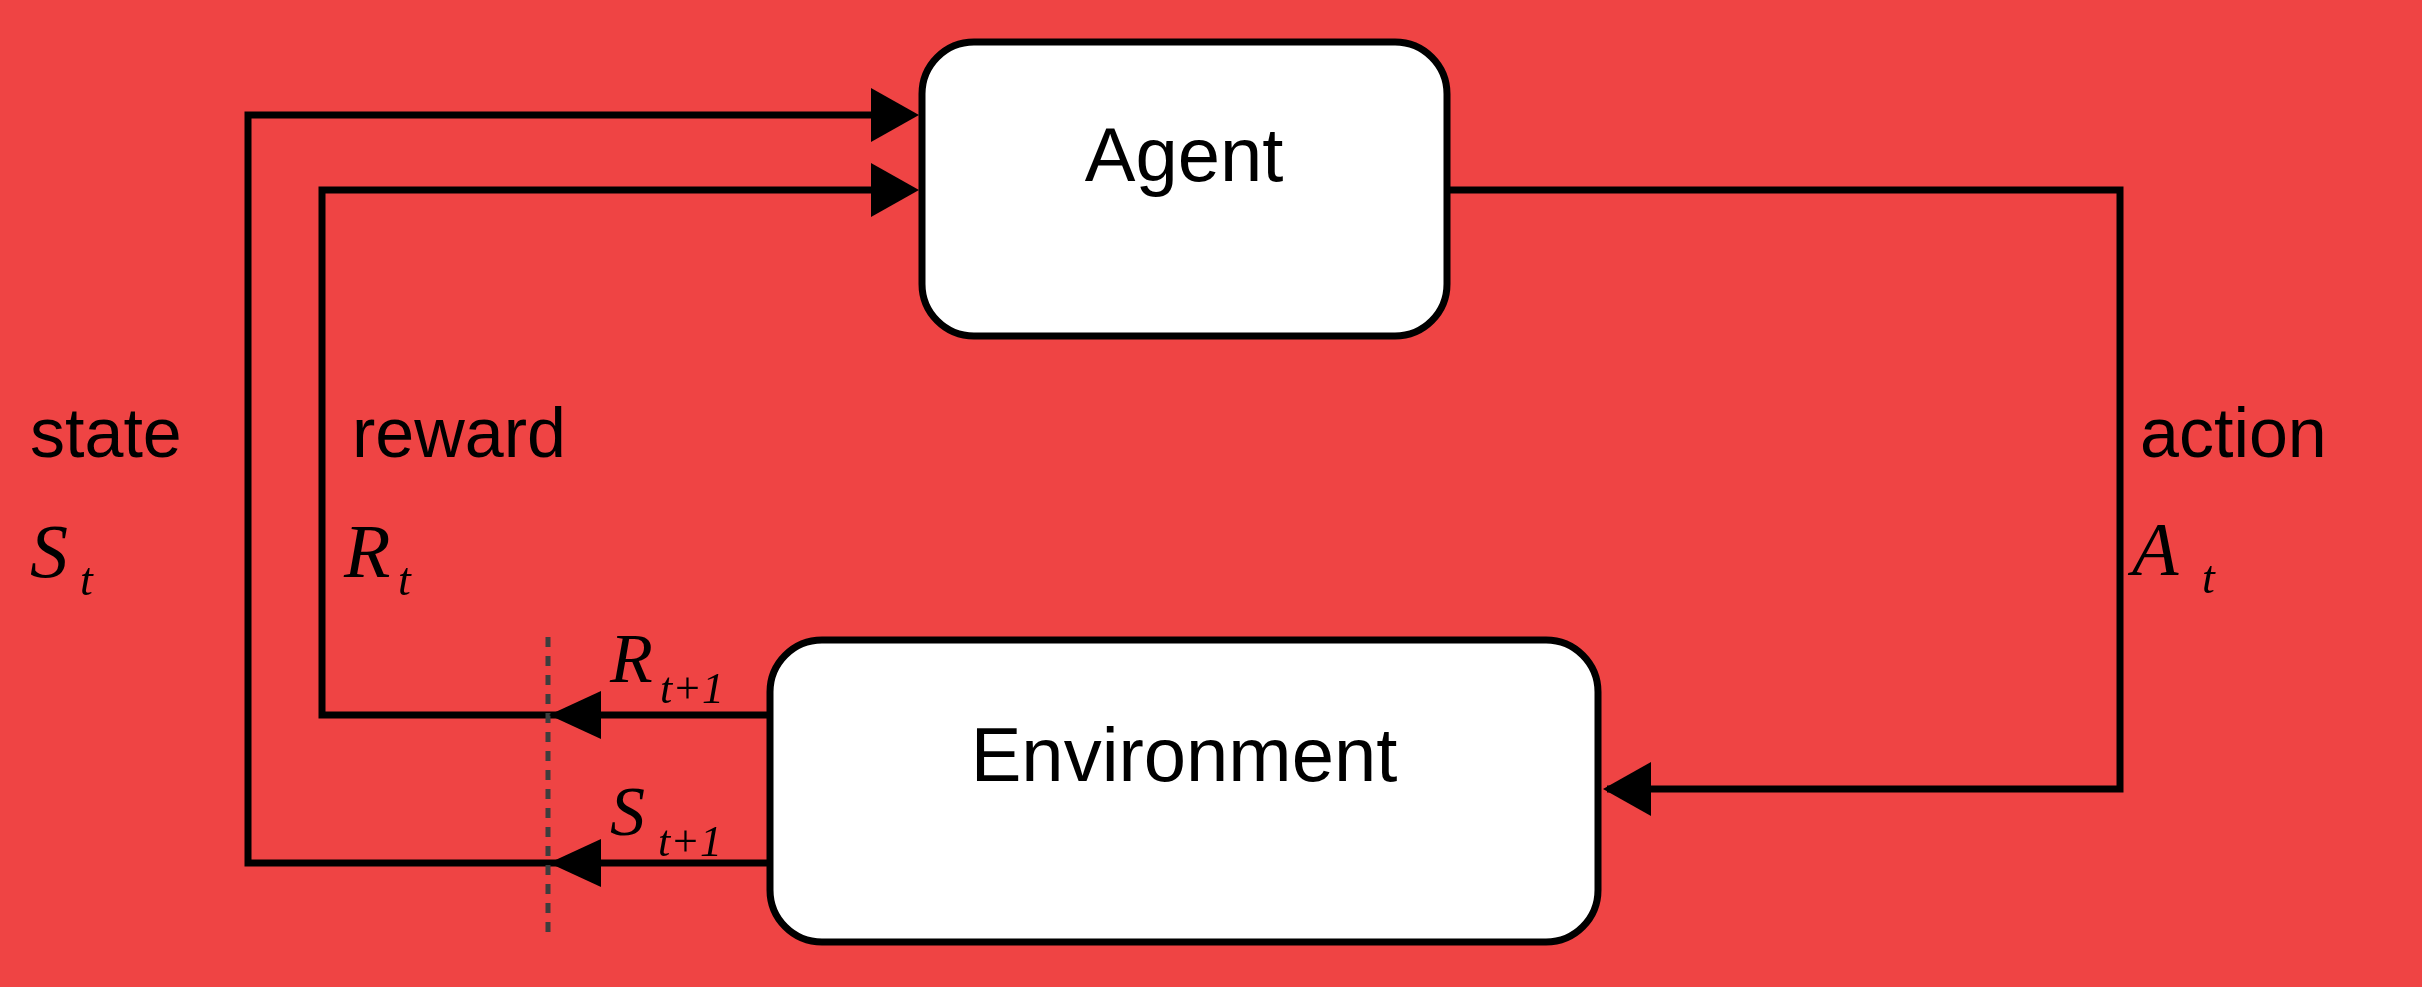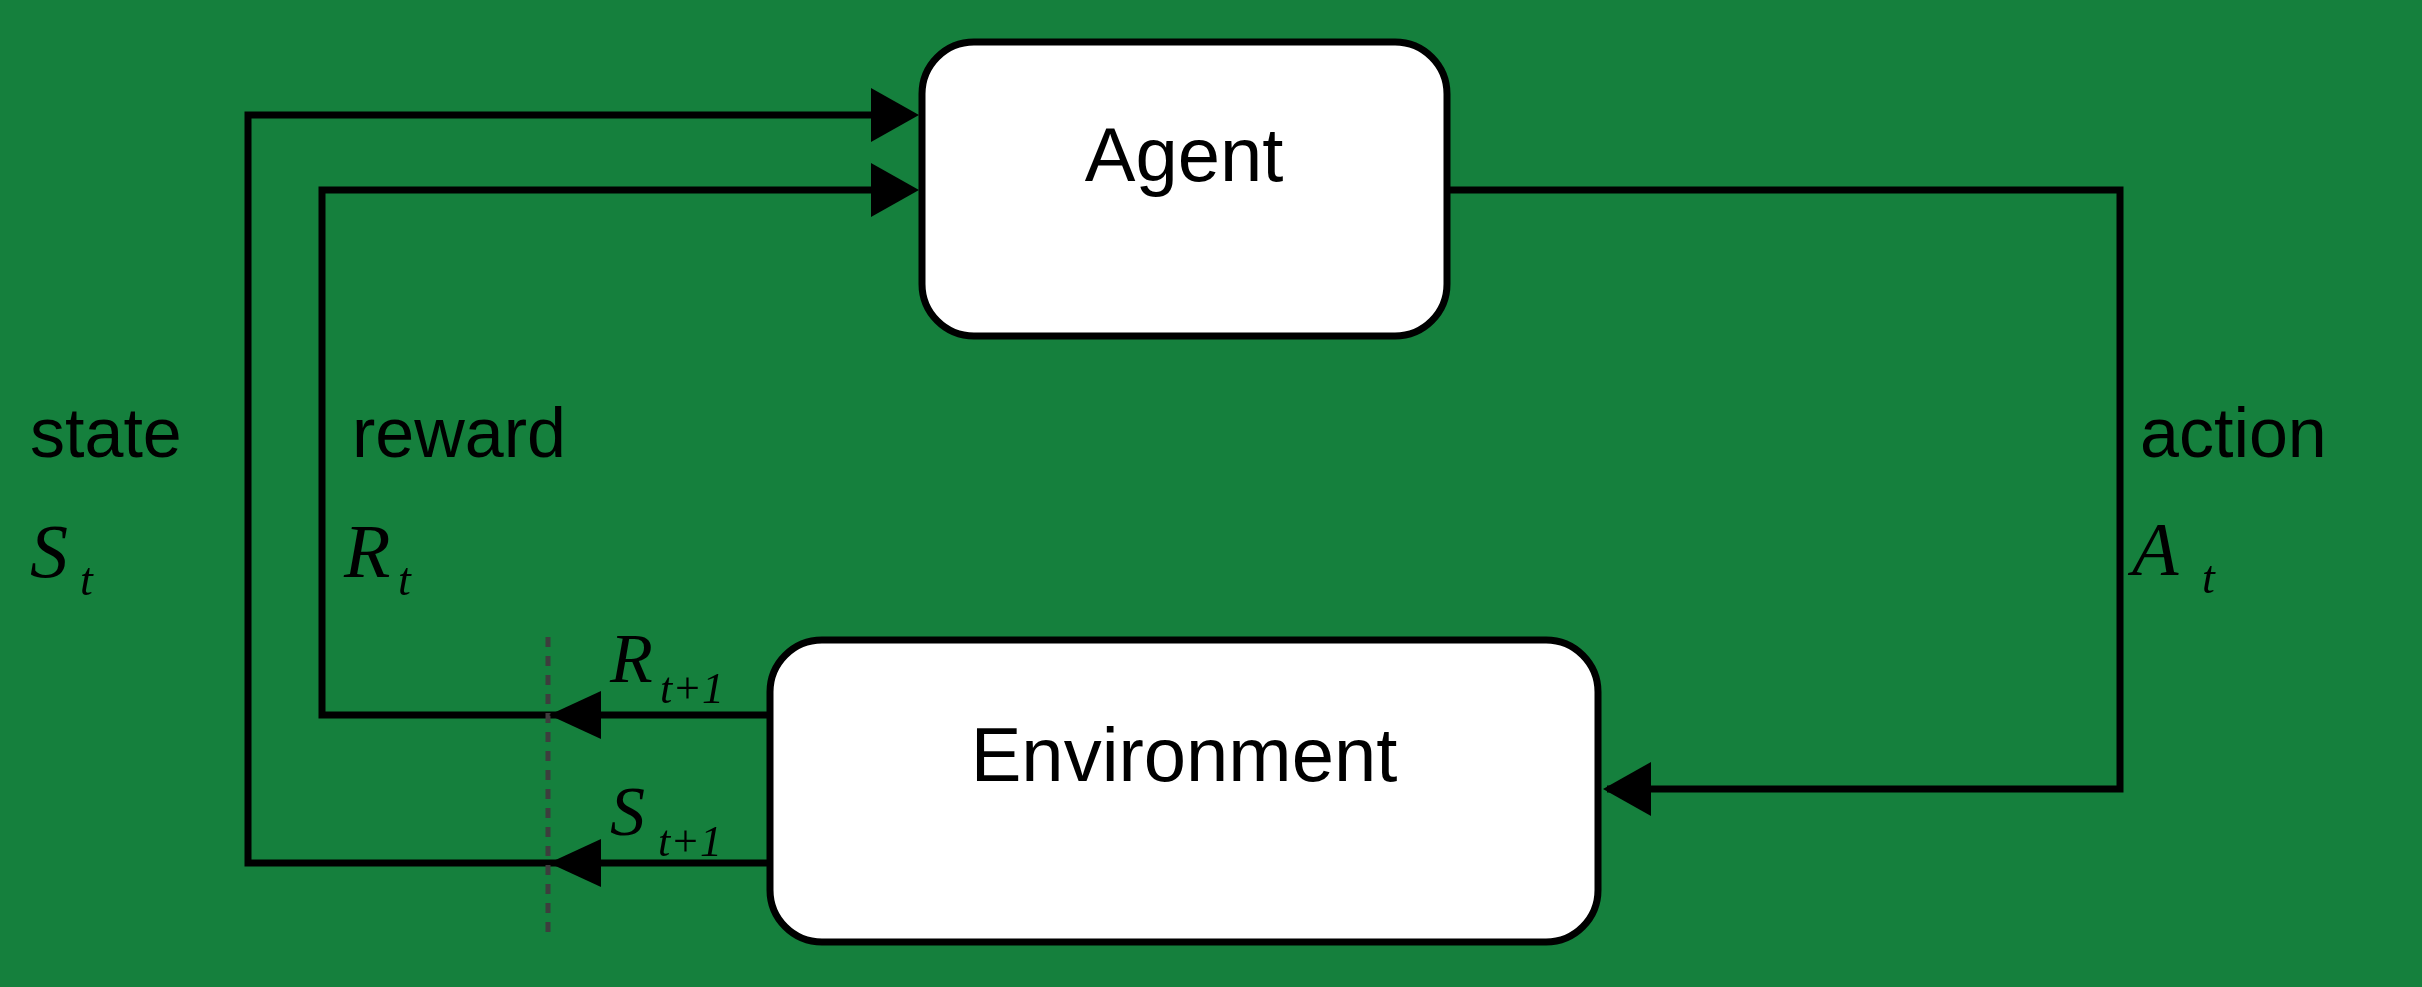--- a/index.html
+++ b/index.html
@@ -4,21 +4,21 @@
 <style>
   html, body {
     margin: 0;
     padding: 0;
     background: #ffffff;
   }
   .canvas {
     position: relative;
     width: 2422px;
     height: 987px;
-    background: #15803d;
+    background: #ef4444;
     overflow: hidden;
   }
   svg { display: block; }
 
   .label {
     font-family: "Liberation Sans", sans-serif;
     font-size: 70px;
     font-style: normal;
   }
   .var {

